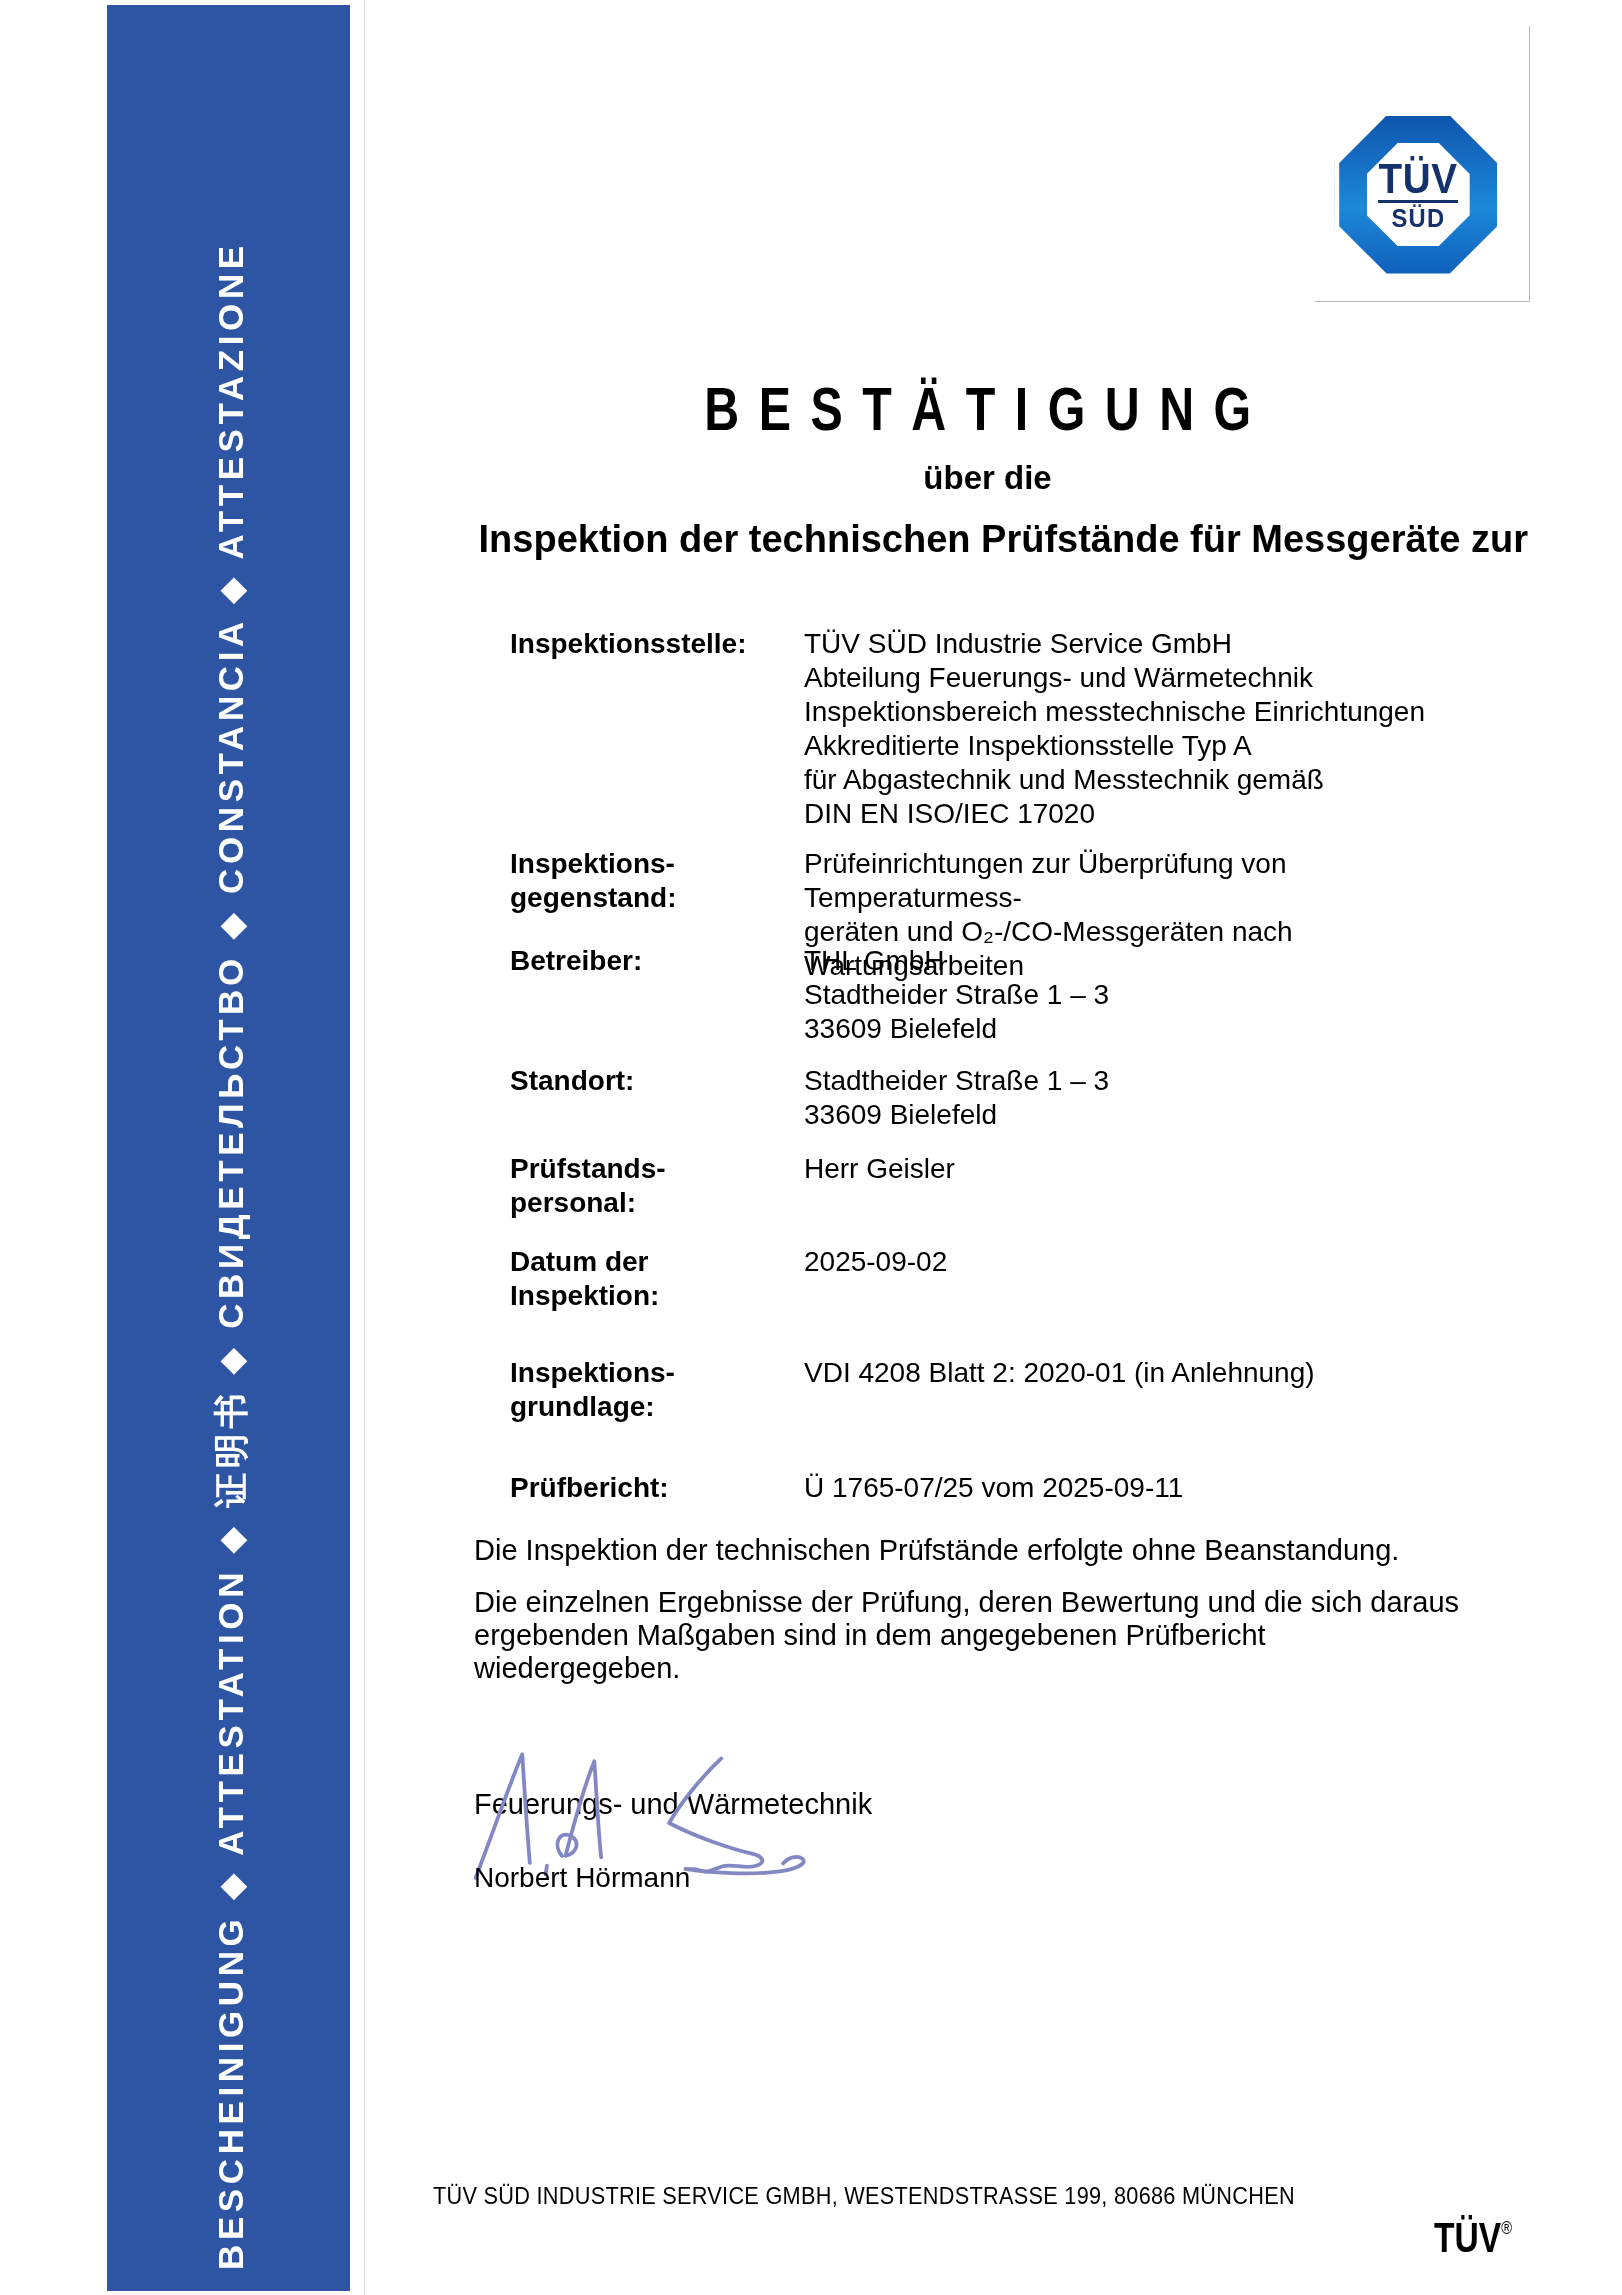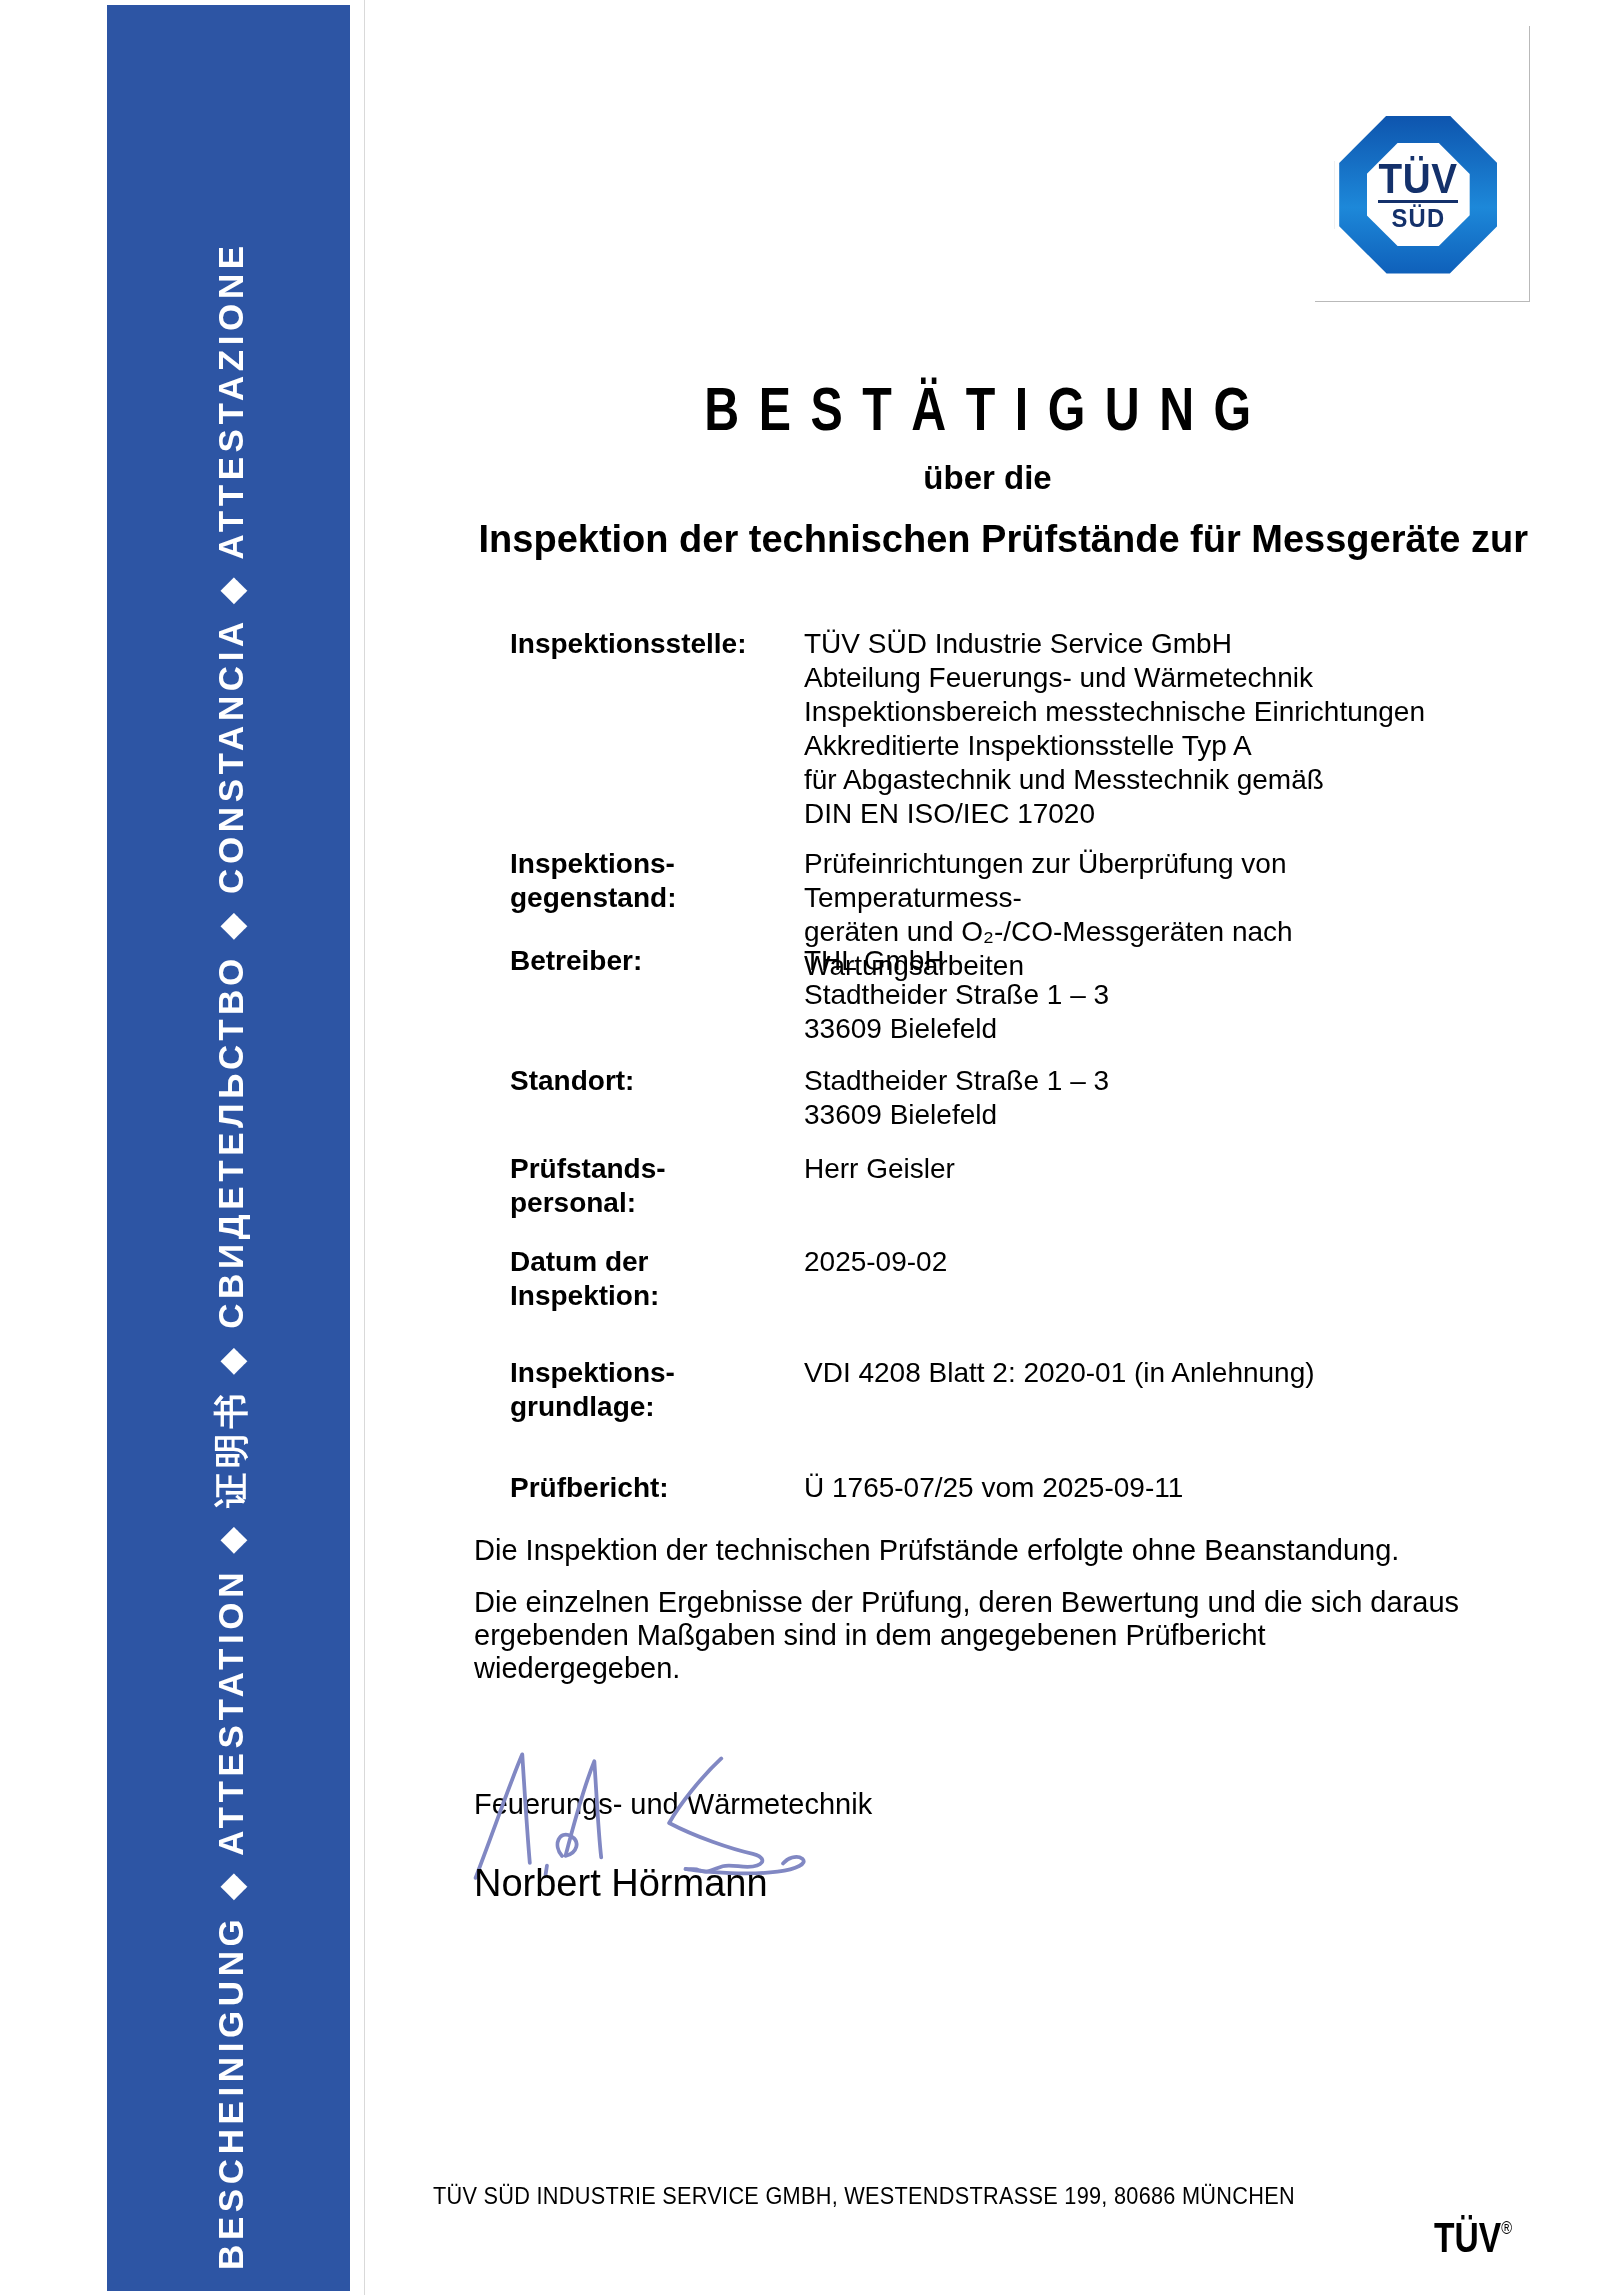--- a/index.html
+++ b/index.html
@@ -48,21 +48,21 @@
 
   .row{position:absolute;left:0;width:1027px;font-size:28px;line-height:34px;}
   .row .lbl{position:absolute;left:0;top:0;width:308px;font-weight:700;margin-left:36px;}
   .row .val{position:absolute;left:321px;top:0;width:707px;margin-left:9px;}
 
   .para{position:absolute;left:0;width:985px;font-size:29px;line-height:33px;}
 
   .dept{position:absolute;left:0;top:1788px;font-size:29px;}
   .sig{position:absolute;left:-16.4px;top:1742px;width:366px;height:151px;}
   .sig svg{width:100%;height:100%;}
-  .sig-name{position:absolute;left:0;top:1862px;font-size:38px;}
+  .sig-name{position:absolute;left:0;top:1862px;font-size:28px;}
 
   
   .footer-address{position:absolute;left:433px;top:2183px;font-size:23.6px;
                   letter-spacing:0.3px;transform:scaleX(0.92);
                   transform-origin:0 50%;white-space:nowrap;}
   .footer-brand{position:absolute;left:1434px;top:2214px;font-size:42px;
                 font-weight:700;transform:scaleX(0.80);transform-origin:0 0;
                 white-space:nowrap;}
   .footer-brand .reg{font-size:18.3px;vertical-align:18.3px;font-weight:400;}
 </style>

